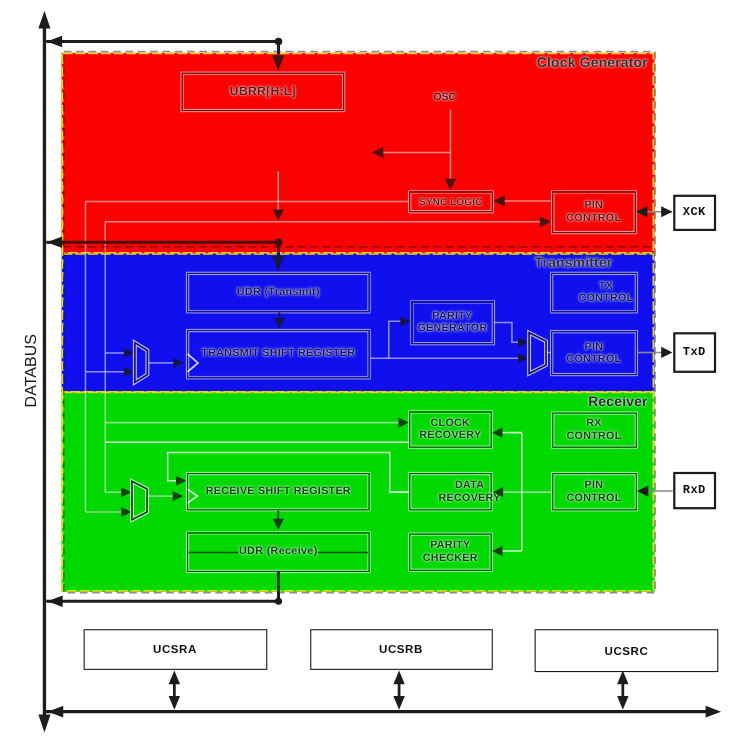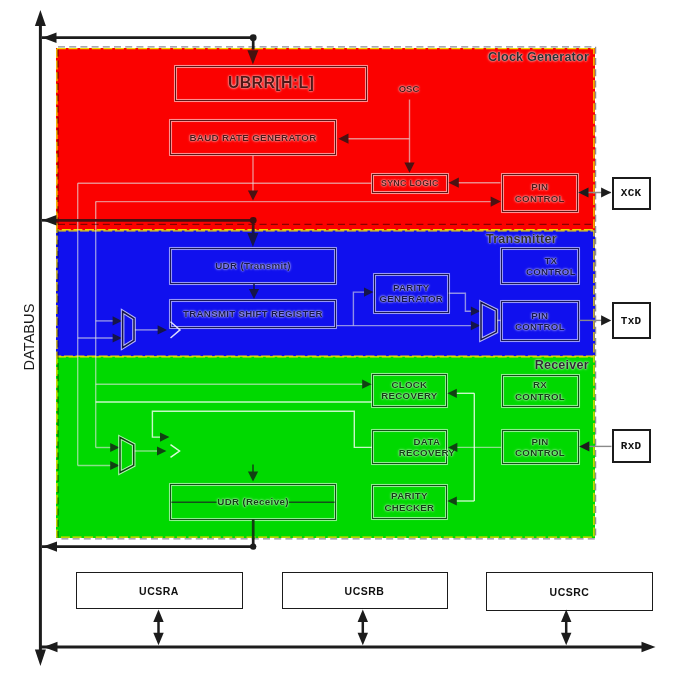--- a/index.html
+++ b/index.html
@@ -22,66 +22,66 @@
          box-shadow:0 0 0 1px rgba(255,255,255,.5),inset 0 0 0 1px rgba(255,255,255,.5),0 0 2px rgba(255,255,255,.45),inset 0 0 2px rgba(255,255,255,.45);}
   .pinbox{position:absolute;display:flex;align-items:center;justify-content:center;
        box-sizing:border-box;background:#fff;border:2.2px solid #1b1b1b;color:#101010;
        font-weight:bold;font-size:11px;letter-spacing:.3px;font-family:Liberation Mono, monospace;}
   .regbox{position:absolute;display:flex;align-items:center;justify-content:center;
        box-sizing:border-box;background:#fff;border:1.7px solid #1b1b1b;color:#101010;
        font-weight:bold;font-size:10.5px;letter-spacing:.5px;}
   .rgnlabel{position:absolute;font-weight:bold;font-size:12.6px;letter-spacing:.2px;color:#2d2d31;}
   #databus-label{position:absolute;left:-14.5px;top:326.5px;width:90px;height:20px;
        transform:rotate(-90deg);text-align:center;font-size:14.6px;letter-spacing:0;color:#1a1a1a;}
-  #osc-label{position:absolute;left:394px;top:83px;width:30px;text-align:center;
+  #osc-label{position:absolute;left:394px;top:83px;width:30px;text-align:left;
        font-weight:bold;font-size:9.5px;color:#4b1212;}
   svg{position:absolute;left:0;top:0;pointer-events:none;}
 </style>
 </head>
 <body>
 
 <div id="stage">
 
   <div class="region" id="region-clock"></div>
   <div class="region" id="region-tx"></div>
   <div class="region" id="region-rx"></div>
 
   <div class="rgnlabel halo" style="top:49.6px;left:486px;width:103px;text-align:right;">Clock Generator</div>
   <div class="rgnlabel halo" style="top:231.6px;left:486px;width:102px;text-align:left;">Transmitter</div>
   <div class="rgnlabel halo" style="top:357.8px;left:486px;width:102.8px;text-align:right;">Receiver</div>
 
   <div id="databus-label">DATABUS</div>
 
   <div id="osc-label" class="halo">OSC</div>
 
-  <div class="blk ink-r halo" style="left:175px;top:65.6px;width:192px;height:35.6px;font-size:16px;">UBRR[H:L]</div>
-  <div class="blk ink-r halo" style="left:169.8px;top:119.9px;width:166.4px;height:35.6px;font-size:9.8px;">BAUD RATE GENERATOR</div>
+  <div class="blk ink-r halo" style="left:165px;top:65.6px;width:148px;height:35.6px;font-size:11px;">UBRR[H:L]</div>
   <div class="blk ink-r halo" style="left:371.8px;top:173.7px;width:76.2px;height:19.6px;font-size:8.8px;">SYNC LOGIC</div>
   <div class="blk ink-r halo" style="left:501.7px;top:173.5px;width:76.2px;height:38.7px;">PIN
 CONTROL</div>
 
   <div class="blk ink-b halo" style="left:169.8px;top:247.6px;width:166.4px;height:36px;font-size:9.8px;">UDR (Transmit)</div>
-  <div class="blk ink-b halo" style="left:169.8px;top:300px;width:166.4px;height:28px;">TRANSMIT SHIFT REGISTER</div>
+  <div class="blk ink-b halo" style="left:169.8px;top:300px;width:166.4px;height:44px;">TRANSMIT SHIFT REGISTER</div>
   <div class="blk ink-b halo" style="left:374px;top:274px;width:74.6px;height:38.6px;">PARITY
 GENERATOR</div>
   <div class="blk ink-b halo" style="left:500.7px;top:248.1px;width:78.4px;height:36.1px;padding-left:22px;">TX
 CONTROL</div>
   <div class="blk ink-b halo" style="left:500.7px;top:301.2px;width:78.4px;height:39.8px;">PIN
 CONTROL</div>
 
   <div class="blk ink-g halo" style="left:372px;top:373.6px;width:74.8px;height:33px;">CLOCK
 RECOVERY</div>
   <div class="blk ink-g halo" style="left:501.5px;top:374.5px;width:77px;height:32px;">RX
 CONTROL</div>
   <div class="blk ink-g halo" style="left:372px;top:430.3px;width:74.8px;height:33.8px;padding-left:35px;">DATA
 RECOVERY</div>
   <div class="blk ink-g halo" style="left:501.5px;top:430.2px;width:77px;height:33.7px;">PIN
 CONTROL</div>
   <div class="blk ink-g halo" style="left:372px;top:484.6px;width:74.8px;height:34px;">PARITY
 CHECKER</div>
+  <div class="blk ink-g halo" style="left:169.8px;top:430.3px;width:166.4px;height:33.8px;">RECEIVE SHIFT REGISTER</div>
   <div class="blk ink-g halo" style="left:169.8px;top:484.3px;width:166.4px;height:35.5px;font-size:9.8px;">UDR (Receive)</div>
 
   <div class="pinbox" style="left:611.6px;top:176.5px;width:39px;height:33.5px;">XCK</div>
   <div class="pinbox" style="left:611.6px;top:302.4px;width:39px;height:37px;">TxD</div>
   <div class="pinbox" style="left:611.6px;top:428.6px;width:39px;height:34.6px;">RxD</div>
 
   <div class="regbox" style="left:75.5px;top:572.4px;width:167px;height:36.4px;">UCSRA</div>
   <div class="regbox" style="left:281.5px;top:572.4px;width:166px;height:36.4px;">UCSRB</div>
   <div class="regbox" style="left:486px;top:572.4px;width:167px;height:39px;">UCSRC</div>
 

